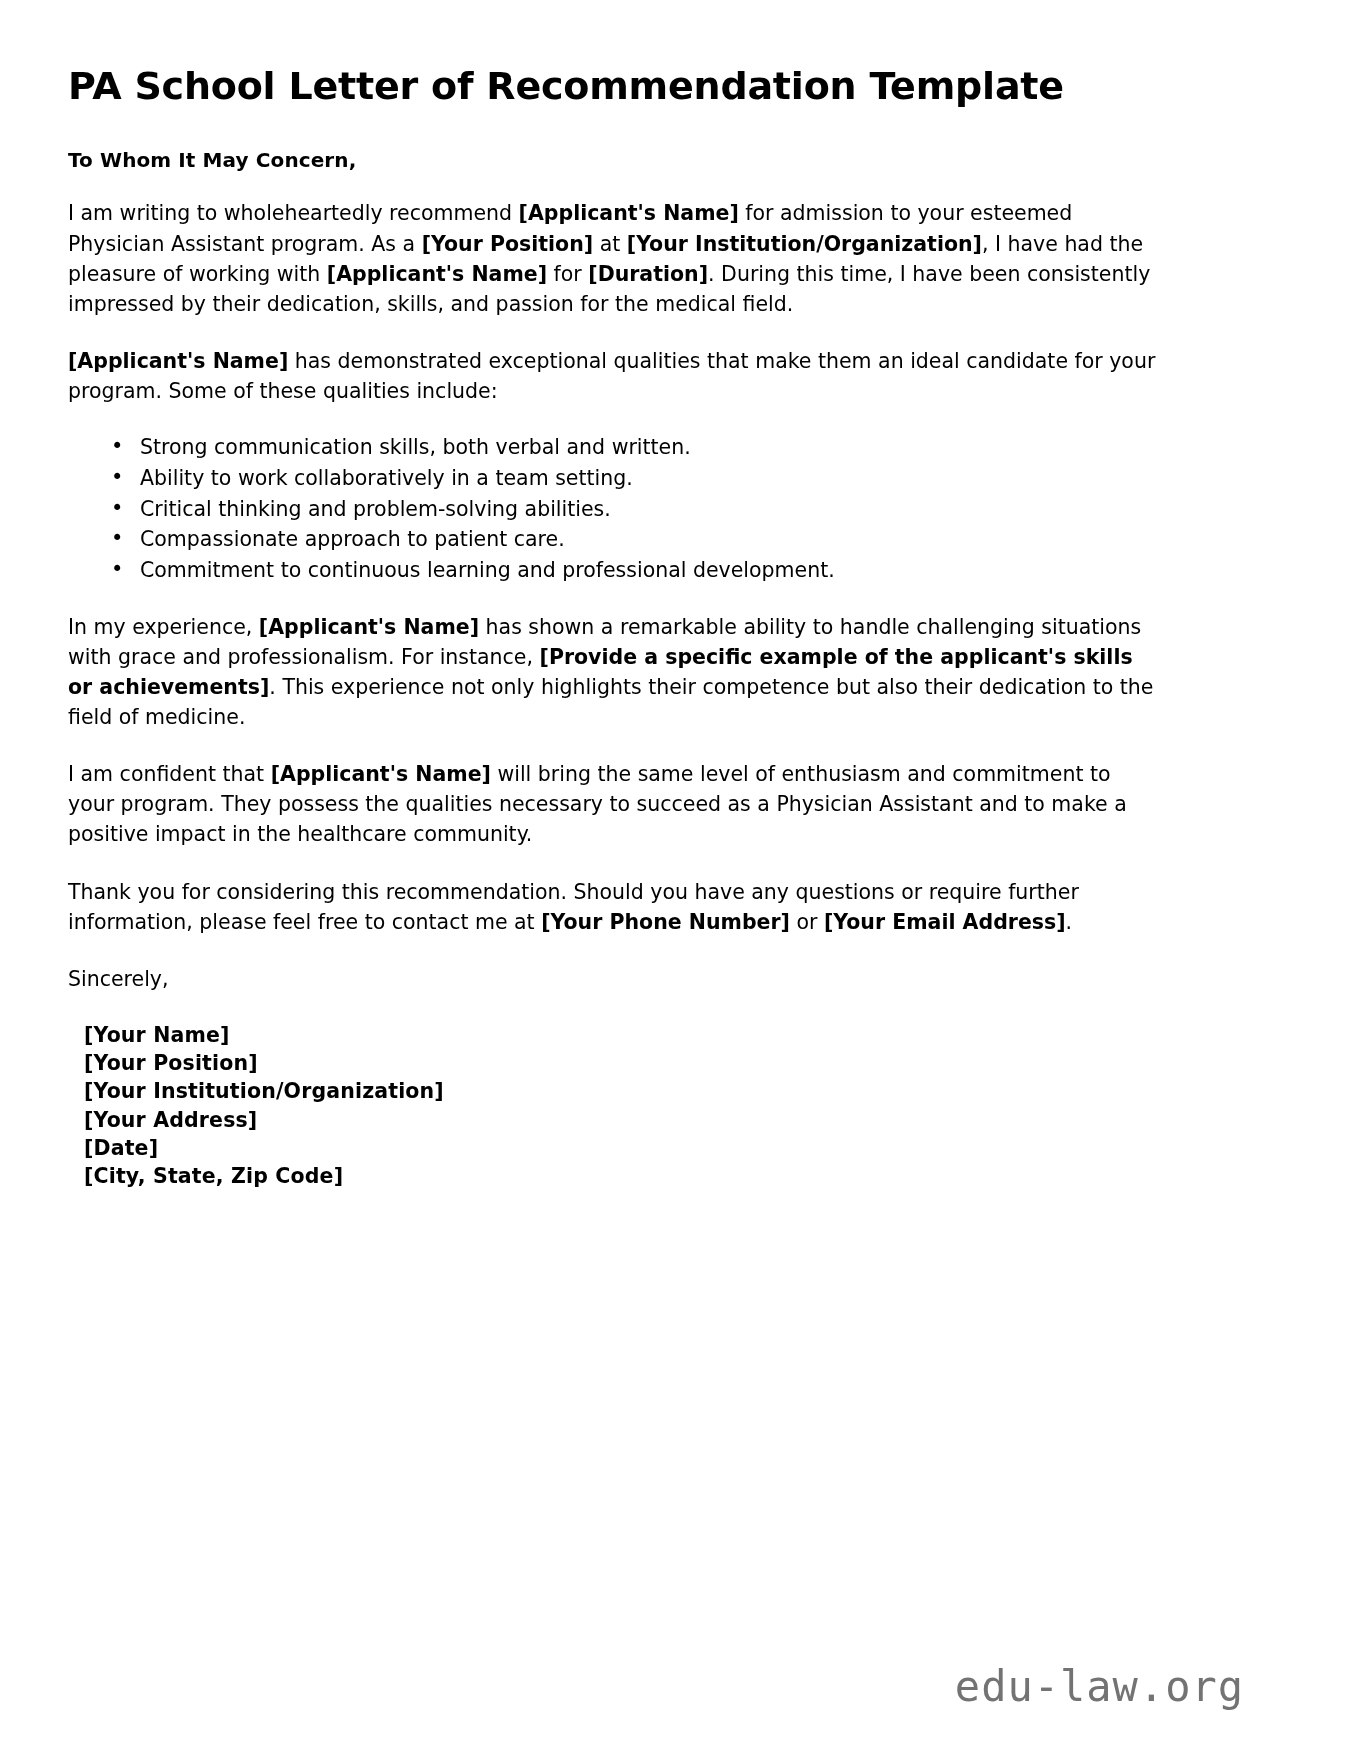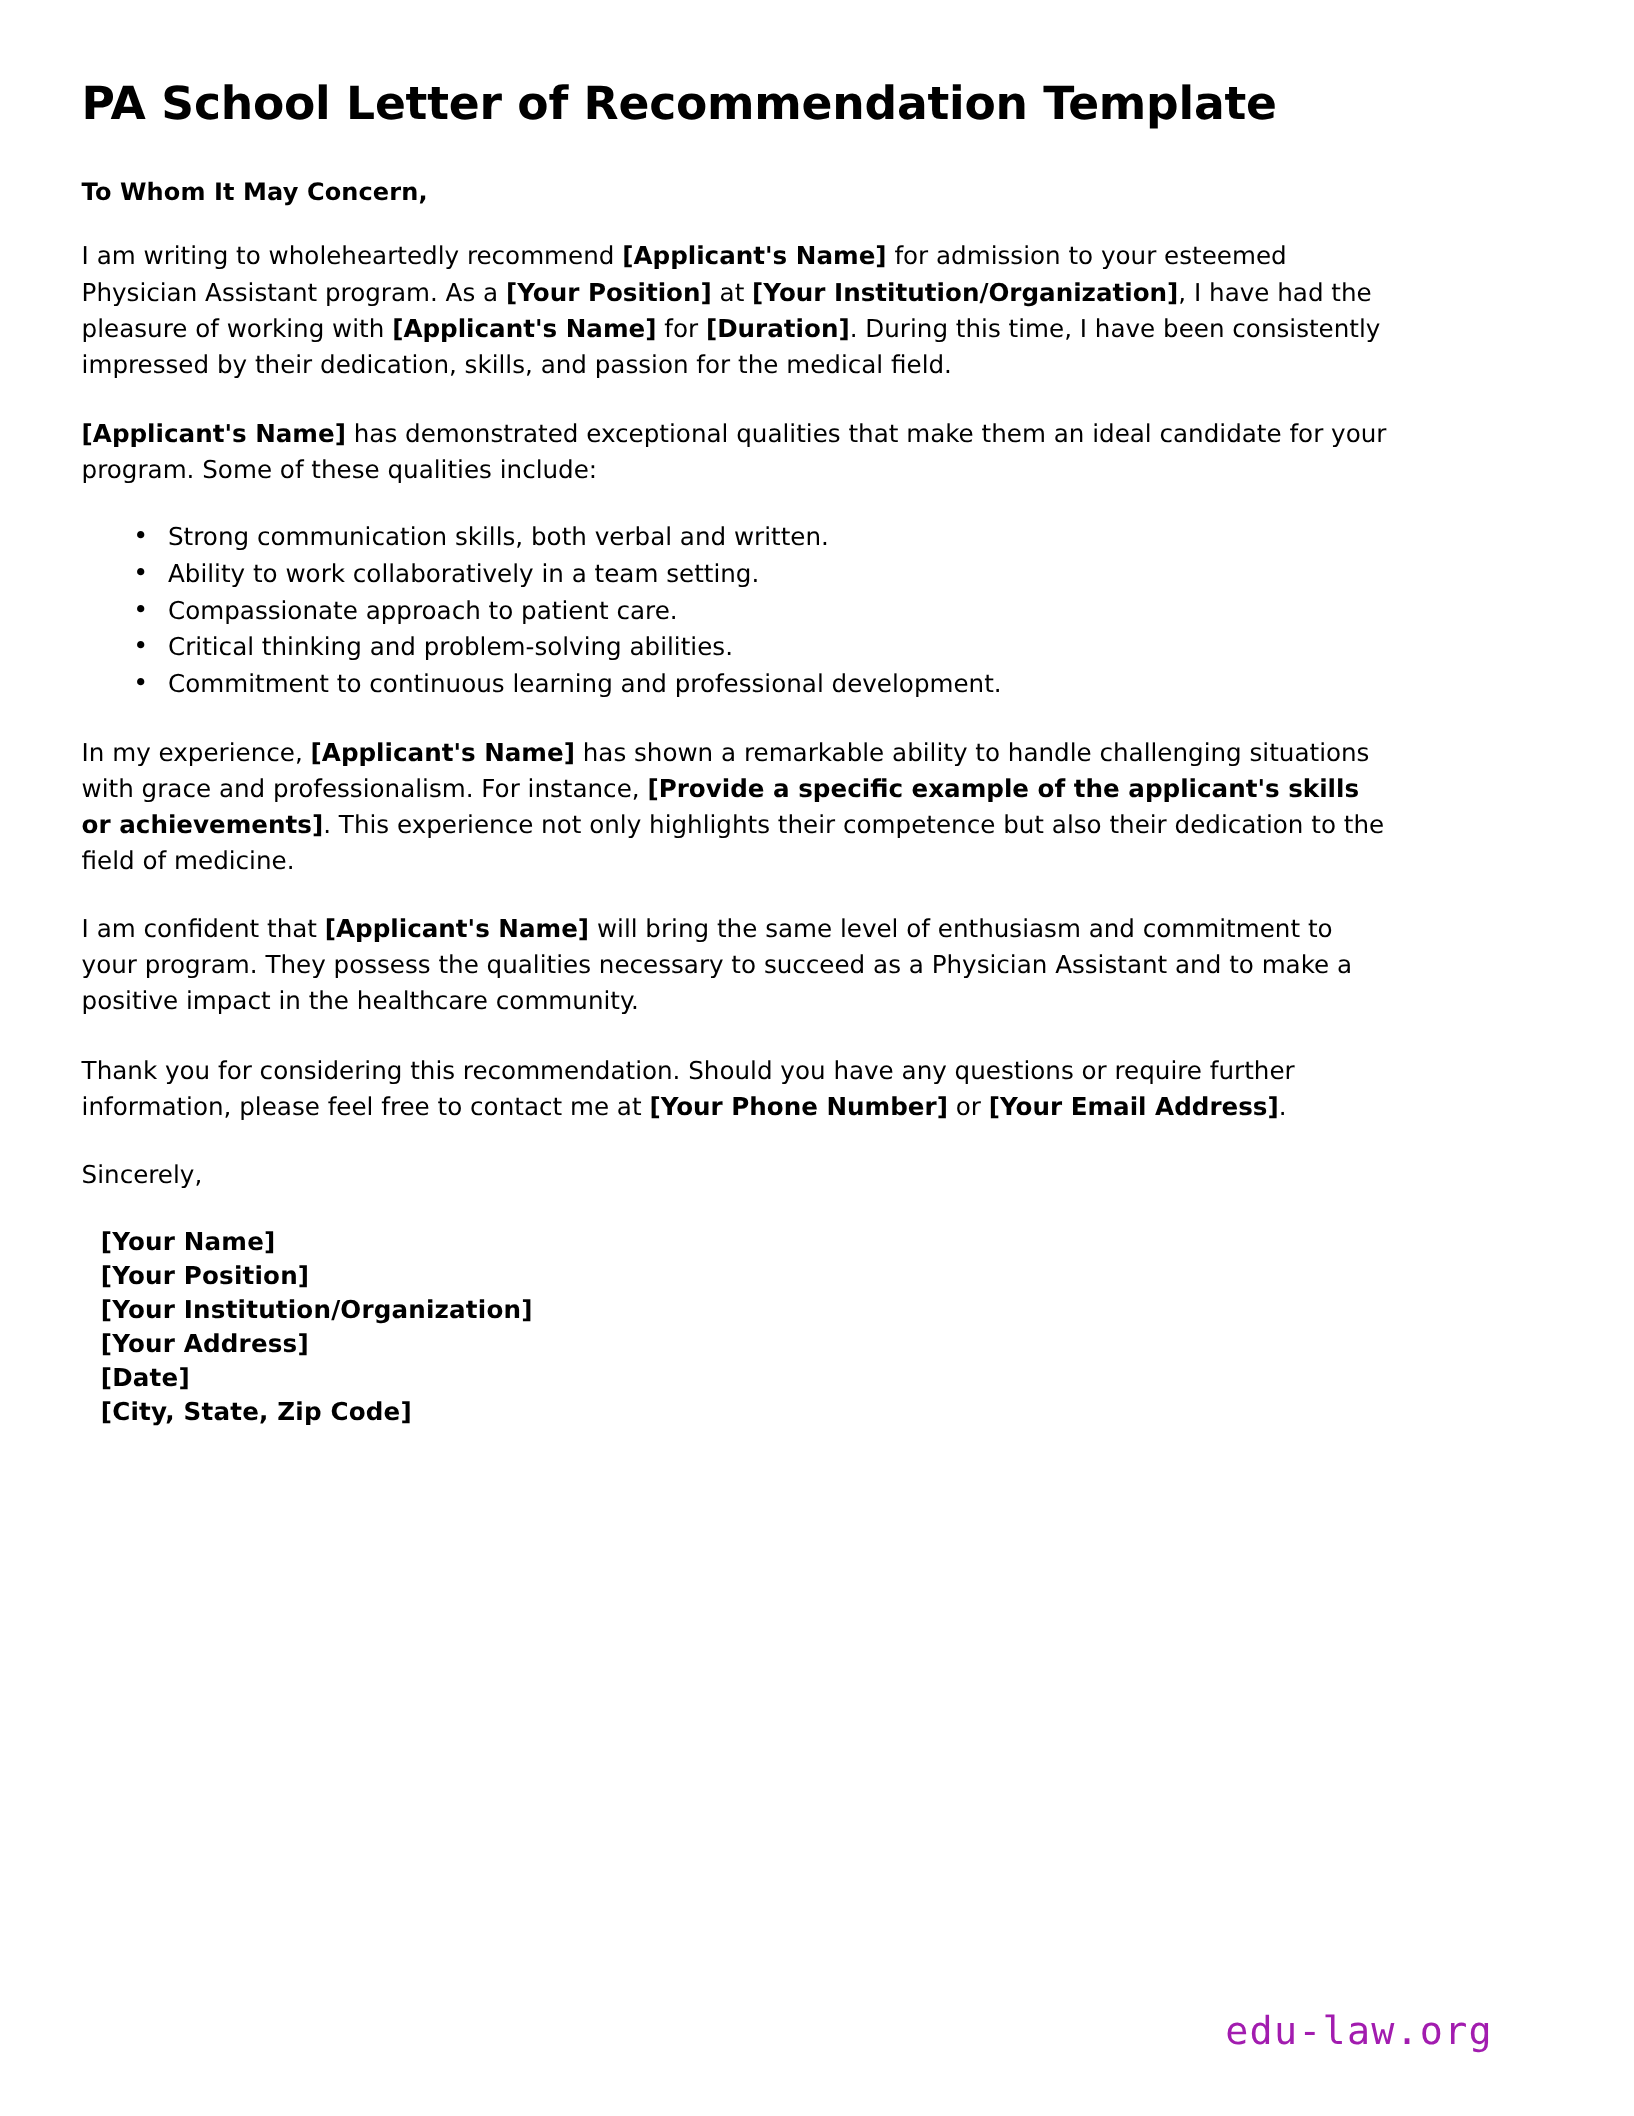--- a/index.html
+++ b/index.html
@@ -79,22 +79,22 @@
     font-size: 20.5px;
     line-height: 1.38;
     font-weight: bold;
     letter-spacing: 0.15px;
   }
   .watermark {
     position: absolute;
     right: 118px;
     bottom: 52px;
     font-family: "DejaVu Sans Mono", monospace;
-    font-size: 32px;
-    color: #a21caf;
+    font-size: 42px;
+    color: #737373;
     letter-spacing: 1px;
     white-space: nowrap;
   }
 </style>
 </head>
 <body>
 
 <div class="page">
 
   <h1 class="doc-title">PA School Letter of Recommendation Template</h1>
@@ -102,22 +102,22 @@
   <div class="salutation">To Whom It May Concern,</div>
 
   <div id="paras-before">
       <p class="para"><span>I am writing to wholeheartedly recommend </span><b>[Applicant's Name]</b><span> for admission to your esteemed Physician Assistant program. As a </span><b>[Your Position]</b><span> at </span><b>[Your Institution/Organization]</b><span>, I have had the pleasure of working with </span><b>[Applicant's Name]</b><span> for </span><b>[Duration]</b><span>. During this time, I have been consistently impressed by their dedication, skills, and passion for the medical field.</span></p>
       <p class="para"><b>[Applicant's Name]</b><span> has demonstrated exceptional qualities that make them an ideal candidate for your program. Some of these qualities include:</span></p>
     </div>
 
   <ul class="qualities" id="qualities">
       <li>Strong communication skills, both verbal and written.</li>
       <li>Ability to work collaboratively in a team setting.</li>
+      <li>Critical thinking and problem-solving abilities.</li>
       <li>Compassionate approach to patient care.</li>
-      <li>Critical thinking and problem-solving abilities.</li>
       <li>Commitment to continuous learning and professional development.</li>
     </ul>
 
   <div id="paras-after">
       <p class="para"><span>In my experience, </span><b>[Applicant's Name]</b><span> has shown a remarkable ability to handle challenging situations with grace and professionalism. For instance, </span><b>[Provide a specific example of the applicant's skills or achievements]</b><span>. This experience not only highlights their competence but also their dedication to the field of medicine.</span></p>
       <p class="para"><span>I am confident that </span><b>[Applicant's Name]</b><span> will bring the same level of enthusiasm and commitment to your program. They possess the qualities necessary to succeed as a Physician Assistant and to make a positive impact in the healthcare community.</span></p>
       <p class="para"><span>Thank you for considering this recommendation. Should you have any questions or require further information, please feel free to contact me at </span><b>[Your Phone Number]</b><span> or </span><b>[Your Email Address]</b><span>.</span></p>
     </div>
 
   <div class="closing">Sincerely,</div>

